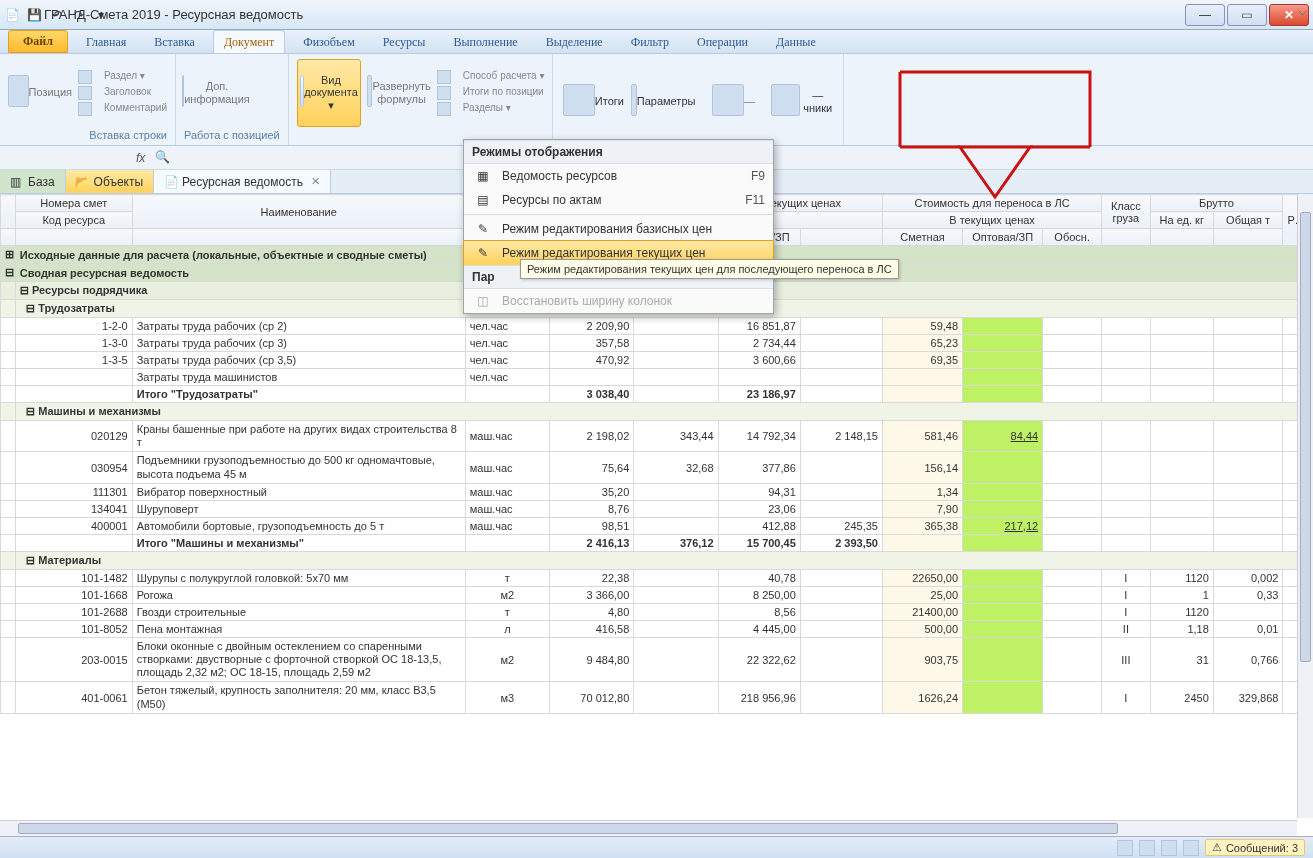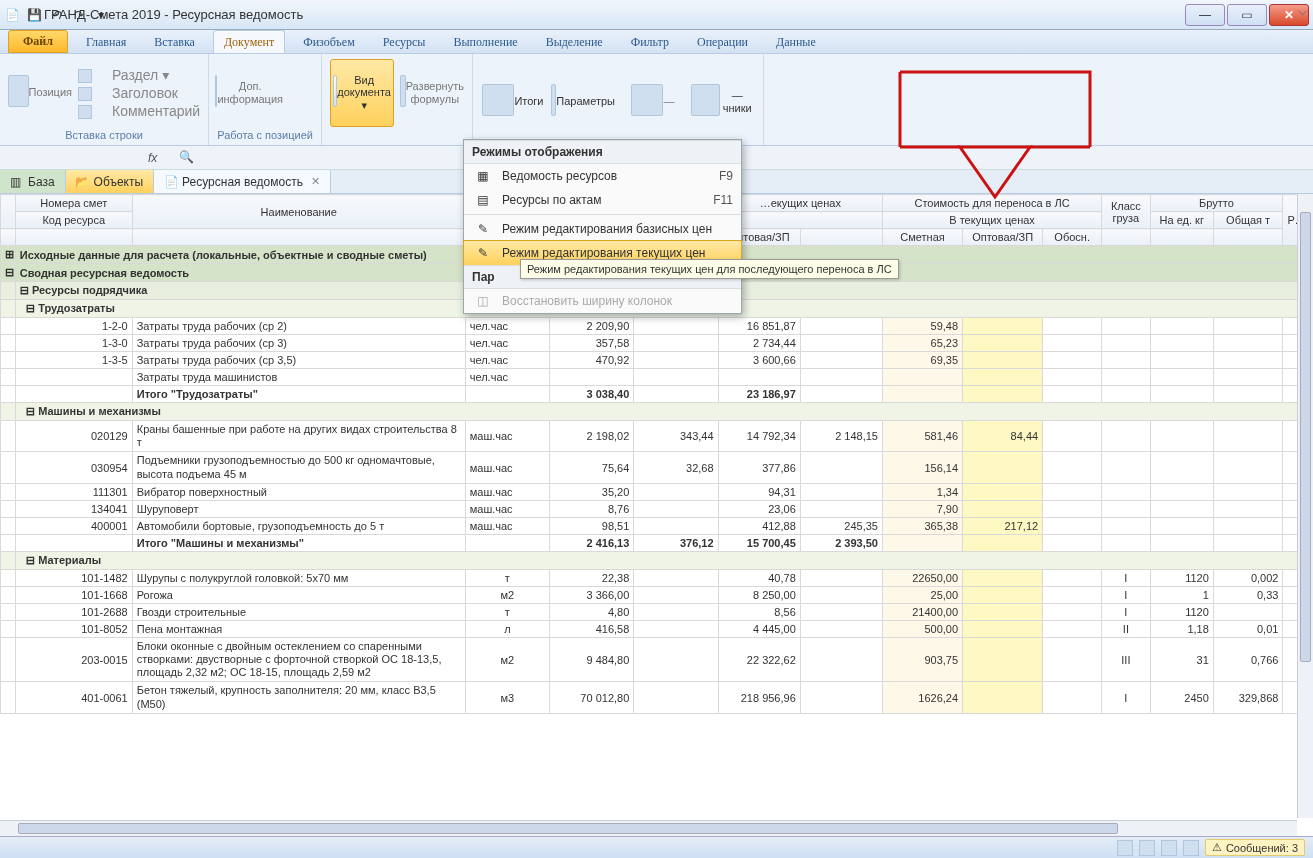--- a/index.html
+++ b/index.html
@@ -15,32 +15,32 @@
 .winbtns .close { background: linear-gradient(#f59b8a,#d94a2c); color: #fff; border-color: #a33; font-weight: bold; }
 
 
 .ribbon-tabs { height: 24px; background: linear-gradient(#e9f1fb,#d3e2f3); display: flex; align-items: flex-end; padding: 0 8px; gap: 8px; border-bottom: 1px solid #b8cde5; }
 .rtab { padding: 4px 10px 3px; font-size: 12px; color: #2c5a8f; cursor: default; border-radius: 3px 3px 0 0; font-family: Liberation Serif, serif; }
 .rtab.file { background: linear-gradient(#ffd76a,#ffb92e); color: #6b4400; font-weight: bold; border: 1px solid #e0a020; padding: 3px 14px; }
 .rtab.active { background: #f5f8fc; border: 1px solid #b8cde5; border-bottom: none; color: #a16207; }
 .ribbon-body { height: 92px; background: #edf3fb; border-bottom: 1px solid #b8cde5; display: flex; position: relative; }
 .rgroup { border-right: 1px solid #cdd9ea; padding: 4px 8px 0; display: flex; flex-direction: column; height: 100%; }
 .rgroup .items { flex: 1; display: flex; align-items: center; gap: 6px; }
-.rgroup .caption { text-align: center; font-size: 11px; color: #5a7fa8; padding: 2px 0 4px; }
+.rgroup .caption { text-align: right; font-size: 11px; color: #5a7fa8; padding: 2px 0 4px; }
 .bigbtn { display: flex; flex-direction: row; align-items: center; justify-content: center; width: 64px; height: 68px; color: #777; font-size: 11px; text-align: center; line-height: 1.1; }
 .bigbtn.enabled { color: #333; }
 .bigbtn .ico { width: 32px; height: 32px; background: #d0dff0; border: 1px solid #b0c5de; margin-bottom: 3px; border-radius: 2px; }
 .smallist { display: flex; flex-direction: column; gap: 2px; }
-.smallist div { font-size: 14px; color: #888; display: flex; align-items: flex-end; gap: 20px; }
+.smallist div { font-size: 10px; color: #888; display: flex; align-items: flex-start; gap: 12px; }
 .smallist .sico { width: 14px; height: 14px; background: #d0dff0; border: 1px solid #b0c5de; }
 .vid-active { background: linear-gradient(#ffe9a6,#ffd15c); border: 1px solid #e0a020; border-radius: 3px; padding: 2px; }
 .vid-active .ico { background: linear-gradient(#fff,#d9e7f7); }
 
 
-.fxbar { height: 24px; background: #eef3fa; border-bottom: 1px solid #cdd; display: flex; align-items: center; padding: 0 6px; gap: 22px; font-size: 12px; }
+.fxbar { height: 24px; background: #eef3fa; border-bottom: 1px solid #cdd; display: flex; align-items: center; padding: 0 6px; gap: 10px; font-size: 12px; }
 .fxbar .fxlbl { font-style: italic; color: #555; }
 .fxbar input { border: none; background: transparent; flex: 1; font-size: 12px; outline: none; }
 .fxbar .search { width: 16px; height: 16px; }
 
 
 .doctabs { height: 24px; background: #e5edf7; border-bottom: 1px solid #b8cde5; display: flex; align-items: stretch; }
 .doctab { display: flex; align-items: center; gap: 4px; padding: 0 10px; border-right: 1px solid #b8cde5; font-size: 12px; background: #dce8f5; }
 .doctab .ico { width: 14px; height: 14px; }
 .doctab.base { background: #cfe4cb; }
 .doctab.obj { background: linear-gradient(#ffe9a6,#ffd15c); }
@@ -53,24 +53,24 @@
 th, td { border: 1px solid #d9d9d9; font-size: 11px; padding: 2px 4px; overflow: hidden; white-space: nowrap; text-overflow: ellipsis; }
 th { background: linear-gradient(#f7f9fc,#eaf0f8); font-weight: normal; color: #333; vertical-align: middle;}
 .sec-row td { background: #d5e3c8; font-weight: bold; }
 .sub-row td { background: #e8efde; font-weight: bold; }
 .grp-row td { background: #eff4e7; font-weight: bold; }
 .sum-row td { font-weight: bold; }
 td.r { text-align: right; }
 td.c { text-align: center; }
 td.wrap { white-space: normal; line-height: 1.2; }
 .smet-col { background: #fef8e8; }
-.opt-col { background: #fef9c3; }
-
-
-.dropdown { position: absolute; left: 463px; top: 139px; width: 279px; background: #fafafa; border: 1px solid #9aa; box-shadow: 2px 3px 8px rgba(0,0,0,.3); z-index: 50; font-size: 12px; }
+.opt-col { background: #bef264; text-decoration: underline; }
+
+
+.dropdown { position: absolute; left: 463px; top: 139px; width: 311px; background: #fafafa; border: 1px solid #9aa; box-shadow: 2px 3px 8px rgba(0,0,0,.3); z-index: 50; font-size: 12px; }
 .dropdown .hdr { background: #eef1f5; padding: 4px 8px; font-weight: bold; color: #333; border-bottom: 1px solid #ddd; border-top: 1px solid #ddd; }
 .dropdown .mi { display: flex; align-items: center; gap: 8px; padding: 3px 8px; }
 .dropdown .mi .mico { width: 22px; height: 18px; display: inline-flex; align-items: center; justify-content: center; }
 .dropdown .mi .sc { margin-left: auto; color: #555; }
 .dropdown .mi.hot { background: linear-gradient(#ffe9a6,#ffd15c); border: 1px solid #e0a020; margin: -1px; }
 .dropdown .mi.dis { color: #aaa; }
 
 .tooltip { position: absolute; left: 520px; top: 259px; background: #fdfde8; border: 1px solid #999; padding: 3px 6px; font-size: 11px; color: #333; box-shadow: 1px 1px 3px rgba(0,0,0,.2); z-index: 60; }
 
 
@@ -159,20 +159,34 @@
   </div>
   <div class="rgroup" style="border-right:none;">
     <div class="items">
       <div class="bigbtn enabled vid-active">
         <div class="ico" style="background:linear-gradient(#fff,#cfe0f3);"></div>
         <span>Вид документа ▾</span>
       </div>
       <div class="bigbtn">
         <div class="ico"></div>
         <span>Развернуть формулы</span>
+      </div>
+      <div class="smallist">
+        <div>
+            <span class="sico"></span>
+            <span>Способ расчета ▾</span>
+          </div>
+        <div>
+            <span class="sico"></span>
+            <span>Итоги по позиции</span>
+          </div>
+        <div>
+            <span class="sico"></span>
+            <span>Разделы ▾</span>
+          </div>
       </div>
     </div>
     <div class="caption">&nbsp;</div>
   </div>
   <div class="rgroup" style="border-left:1px solid #cdd9ea;">
     <div class="items">
       <div class="bigbtn enabled">
         <div class="ico"></div>
         <span>Итоги</span>
       </div>

